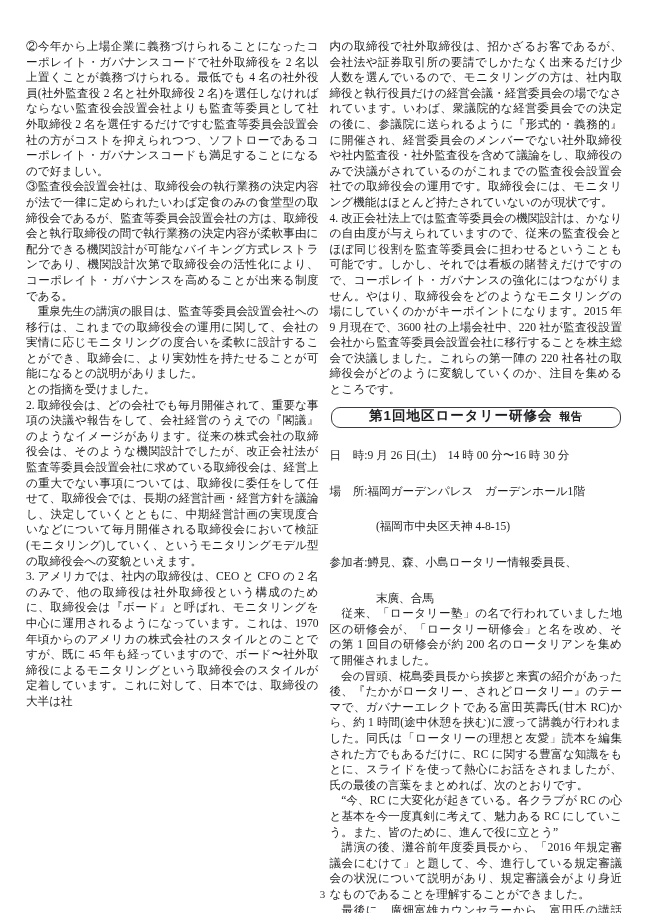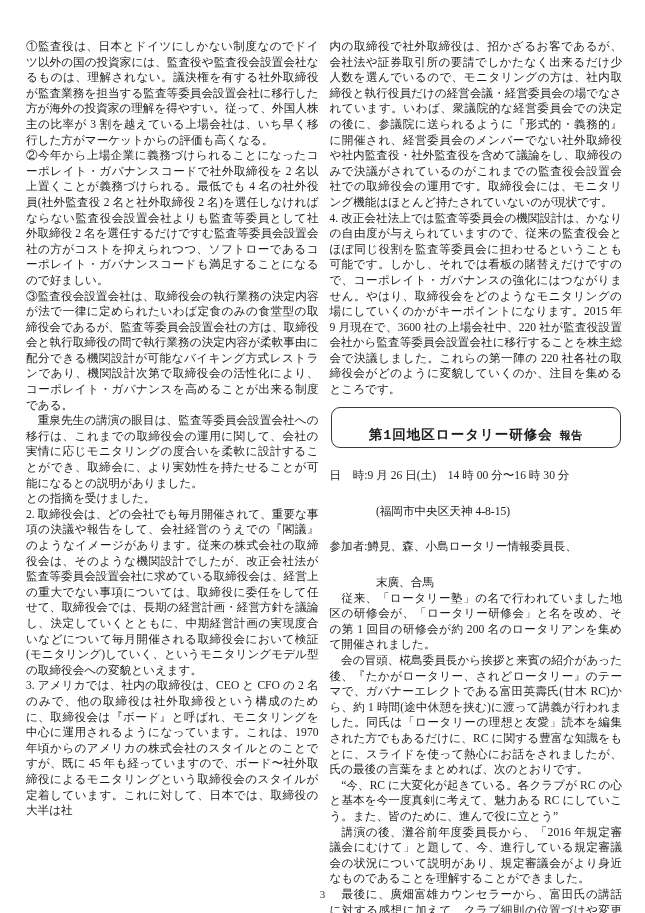--- a/index.html
+++ b/index.html
@@ -25,24 +25,24 @@
   }
   .para{
     margin:0;
     white-space:pre-wrap;
     word-break:break-all;
   }
   .section-box{
     border:1.5px solid #3c3c40;
     border-radius:9px;
     margin:9px 1px 5px 1px;
-    padding:20px 0 3px 0;
+    padding:0 0 3px 0;
     text-align:center;
     text-align-last:center;
-    font-family:Liberation Mono, monospace;
+    font-family:Liberation Sans, sans-serif;
     font-weight:bold;
     font-size:13.5px;
     letter-spacing:1px;
     white-space:nowrap;
   }
   .box-suffix{font-size:11px;letter-spacing:0.5px;margin-left:7px;}
   .meta-line{white-space:pre-wrap;word-break:break-all;margin-top:20px;}
   .page-num{
     position:absolute;bottom:13px;left:0;width:100%;
     text-align:center;
@@ -51,39 +51,39 @@
     font-family:"Liberation Serif","DejaVu Serif",serif;
   }
 </style>
 </head>
 <body>
 
 <div class="page">
   <div class="columns">
 
     <div class="col">
-      <p class="para">①監査役は、日本とドイツにしかない制度なのでドイツ以外の国の投資家には、監査役や監査役会設置会社なるものは、理解されない。議決権を有する社外取締役が監査業務を担当する監査等委員会設置会社に移行した方が海外の投資家の理解を得やすい。従って、外国人株主の比率が 3 割を越えている上場会社は、いち早く移行した方がマーケットからの評価も高くなる。</p>
       <p class="para">②今年から上場企業に義務づけられることになったコーポレイト・ガバナンスコードで社外取締役を 2 名以上置くことが義務づけられる。最低でも 4 名の社外役員(社外監査役 2 名と社外取締役 2 名)を選任しなければならない監査役会設置会社よりも監査等委員として社外取締役 2 名を選任するだけですむ監査等委員会設置会社の方がコストを抑えられつつ、ソフトローであるコーポレイト・ガバナンスコードも満足することになるので好ましい。</p>
       <p class="para">③監査役会設置会社は、取締役会の執行業務の決定内容が法で一律に定められたいわば定食のみの食堂型の取締役会であるが、監査等委員会設置会社の方は、取締役会と執行取締役の間で執行業務の決定内容が柔軟事由に配分できる機関設計が可能なバイキング方式レストランであり、機関設計次第で取締役会の活性化により、コーポレイト・ガバナンスを高めることが出来る制度である。</p>
       <p class="para">　重泉先生の講演の眼目は、監査等委員会設置会社への移行は、これまでの取締役会の運用に関して、会社の実情に応じモニタリングの度合いを柔軟に設計することができ、取締会に、より実効性を持たせることが可能になるとの説明がありました。</p>
       <p class="para">との指摘を受けました。</p>
       <p class="para">2. 取締役会は、どの会社でも毎月開催されて、重要な事項の決議や報告をして、会社経営のうえでの『閣議』のようなイメージがあります。従来の株式会社の取締役会は、そのような機関設計でしたが、改正会社法が監査等委員会設置会社に求めている取締役会は、経営上の重大でない事項については、取締役に委任をして任せて、取締役会では、長期の経営計画・経営方針を議論し、決定していくとともに、中期経営計画の実現度合いなどについて毎月開催される取締役会において検証(モニタリング)していく、というモニタリングモデル型の取締役会への変貌といえます。</p>
       <p class="para">3. アメリカでは、社内の取締役は、CEO と CFO の 2 名のみで、他の取締役は社外取締役という構成のために、取締役会は『ボード』と呼ばれ、モニタリングを中心に運用されるようになっています。これは、1970 年頃からのアメリカの株式会社のスタイルとのことですが、既に 45 年も経っていますので、ボード〜社外取締役によるモニタリングという取締役会のスタイルが定着しています。これに対して、日本では、取締役の大半は社</p>
     </div>
 
     <div class="col">
       <p class="para">内の取締役で社外取締役は、招かざるお客であるが、会社法や証券取引所の要請でしかたなく出来るだけ少人数を選んでいるので、モニタリングの方は、社内取締役と執行役員だけの経営会議・経営委員会の場でなされています。いわば、衆議院的な経営委員会での決定の後に、参議院に送られるように『形式的・義務的』に開催され、経営委員会のメンバーでない社外取締役や社内監査役・社外監査役を含めて議論をし、取締役のみで決議がされているのがこれまでの監査役会設置会社での取締役会の運用です。取締役会には、モニタリング機能はほとんど持たされていないのが現状です。</p>
       <p class="para">4. 改正会社法上では監査等委員会の機関設計は、かなりの自由度が与えられていますので、従来の監査役会とほぼ同じ役割を監査等委員会に担わせるということも可能です。しかし、それでは看板の賭替えだけですので、コーポレイト・ガバナンスの強化にはつながりません。やはり、取締役会をどのようなモニタリングの場にしていくのかがキーポイントになります。2015 年 9 月現在で、3600 社の上場会社中、220 社が監査役設置会社から監査等委員会設置会社に移行することを株主総会で決議しました。これらの第一陣の 220 社各社の取締役会がどのように変貌していくのか、注目を集めるところです。</p>
 
       <div class="section-box">
         <span>第1回地区ロータリー研修会</span><span class="box-suffix">報告</span>
       </div>
 
       <div class="meta">
         <div class="meta-line">日　時:9 月 26 日(土)　14 時 00 分〜16 時 30 分</div>
+        <div class="meta-line">場　所:福岡ガーデンパレス　ガーデンホール1階</div>
         <div class="meta-line">　　　　(福岡市中央区天神 4-8-15)</div>
         <div class="meta-line">参加者:鱒見、森、小島ロータリー情報委員長、</div>
         <div class="meta-line">　　　　末廣、合馬</div>
       </div>
 
       <p class="para">　従来、「ロータリー塾」の名で行われていました地区の研修会が、「ロータリー研修会」と名を改め、その第 1 回目の研修会が約 200 名のロータリアンを集めて開催されました。</p>
       <p class="para">　会の冒頭、椛島委員長から挨拶と来賓の紹介があった後、『たかがロータリー、されどロータリー』のテーマで、ガバナーエレクトである富田英壽氏(甘木 RC)から、約 1 時間(途中休憩を挟む)に渡って講義が行われました。同氏は「ロータリーの理想と友愛」読本を編集された方でもあるだけに、RC に関する豊富な知識をもとに、スライドを使って熱心にお話をされましたが、氏の最後の言葉をまとめれば、次のとおりです。</p>
       <p class="para">　“今、RC に大変化が起きている。各クラブが RC の心と基本を今一度真剣に考えて、魅力ある RC にしていこう。また、皆のために、進んで役に立とう”</p>
       <p class="para">　講演の後、灘谷前年度委員長から、「2016 年規定審議会にむけて」と題して、今、進行している規定審議会の状況について説明があり、規定審議会がより身近なものであることを理解することができました。</p>
       <p class="para">　最後に、廣畑富雄カウンセラーから、富田氏の講話に対する感想に加えて、クラブ細則の位置づけや変更された特別月間などのお話があり、第 7 回目の研修会</p>

